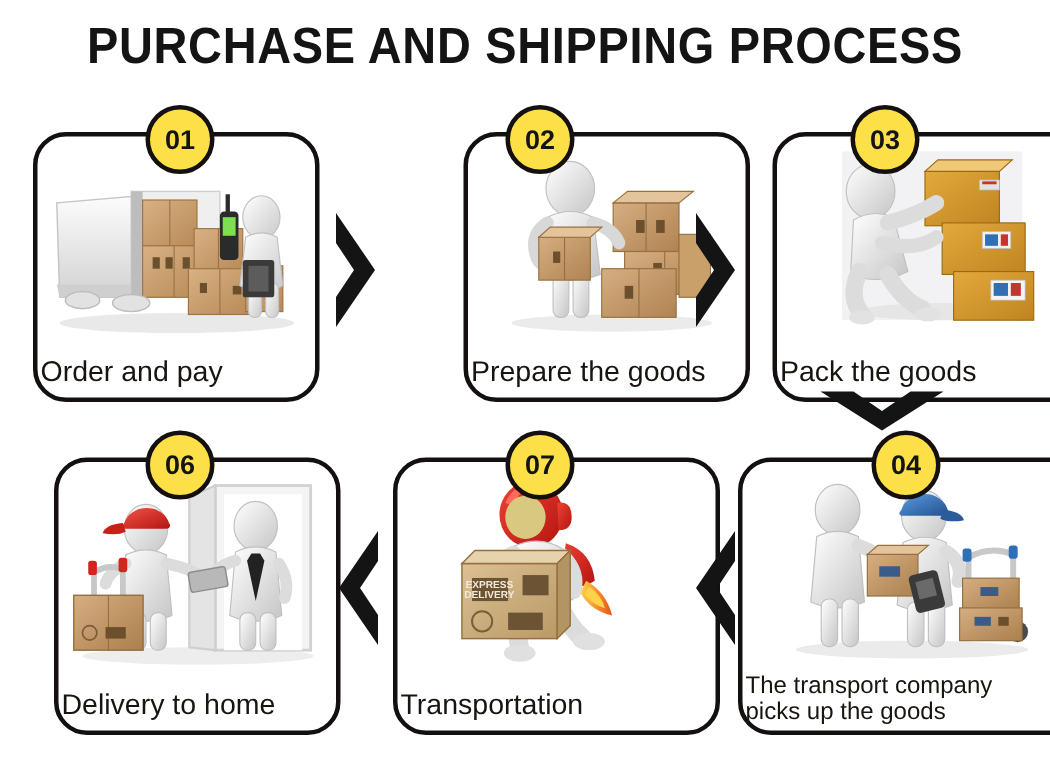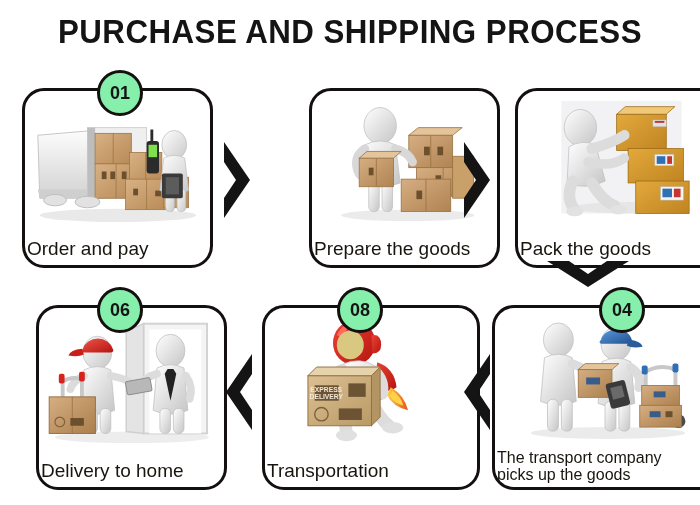--- a/index.html
+++ b/index.html
@@ -61,21 +61,21 @@
     font-size: 16px;
     line-height: 17px;
     white-space: normal;
     bottom: 4px;
   }
   .badge {
     position: absolute;
     width: 40px; height: 40px;
     border: 3px solid #14100f;
     border-radius: 50%;
-    background: #86efac;
+    background: #fde047;
     display: flex;
     align-items: center;
     justify-content: center;
     font-family: "Liberation Sans", sans-serif;
     font-weight: bold;
     font-size: 18px;
     color: #141414;
     z-index: 5;
   }
   .arrow { position: absolute; z-index: 3; }
@@ -187,20 +187,23 @@
         <path d="M82 52 q14 4 18 14" fill="none" stroke="#d8d8d8" stroke-width="9" stroke-linecap="round"></path>
 
         <rect x="44" y="62" width="36" height="30" fill="url(#g2box)" stroke="#96703f" stroke-width="0.8"></rect>
         <line x1="62" y1="62" x2="62" y2="92" stroke="#96703f" stroke-width="0.8"></line>
         <rect x="54" y="72" width="5" height="8" fill="#6c4f2c"></rect>
         <path d="M44 62 l8 -7 l36 0 l-8 7 Z" fill="#e4c49a" stroke="#96703f" stroke-width="0.8"></path>
       </svg>
     </div>
     <div class="card-label">Prepare the goods</div>
   </div>
+  <div class="badge" style="left:337px; top:70px;">
+    <span>02</span>
+  </div>
 
   <div class="card" style="left:492px; top:88px; width:210px; height:180px;margin-left:23px;">
     <div class="card-art">
       <svg viewBox="0 0 183 130" preserveAspectRatio="xMidYMid meet">
         <defs>
           <linearGradient id="g3box" x1="0" y1="0" x2="1" y2="1">
             <stop offset="0%" stop-color="#e3a93c"></stop>
               <stop offset="100%" stop-color="#bf8421"></stop>
           </linearGradient>
           <linearGradient id="g3fig" x1="0" y1="0" x2="1" y2="1">
@@ -229,20 +232,23 @@
         <path d="M62 52 q22 -6 34 -14" fill="none" stroke="#dcdcdc" stroke-width="11" stroke-linecap="round"></path>
         <path d="M58 66 q24 6 38 -4" fill="none" stroke="#dcdcdc" stroke-width="10" stroke-linecap="round"></path>
         <path d="M42 86 q-8 18 2 30" fill="none" stroke="#dcdcdc" stroke-width="12" stroke-linecap="round"></path>
         <path d="M62 88 q10 18 24 24" fill="none" stroke="#dcdcdc" stroke-width="12" stroke-linecap="round"></path>
         <ellipse cx="44" cy="118" rx="9" ry="5" fill="#e2e2e2"></ellipse>
         <ellipse cx="90" cy="116" rx="9" ry="5" fill="#e2e2e2"></ellipse>
       </svg>
     </div>
     <div class="card-label">Pack the goods</div>
   </div>
+  <div class="badge" style="left:567px; top:70px;">
+    <span>03</span>
+  </div>
 
   <div class="card" style="left:492px; top:305px; width:231px; height:185px;">
     <div class="card-art" style="bottom:46px;">
       <svg viewBox="0 0 183 126" preserveAspectRatio="xMidYMid meet">
         <defs>
           <linearGradient id="g4box" x1="0" y1="0" x2="1" y2="1">
             <stop offset="0%" stop-color="#d6ae82"></stop>
               <stop offset="100%" stop-color="#ab7f4d"></stop>
           </linearGradient>
           <linearGradient id="g4fig" x1="0" y1="0" x2="1" y2="1">
@@ -290,21 +296,21 @@
         <rect x="124" y="90" width="42" height="22" fill="url(#g4box)" stroke="#96703f" stroke-width="0.8"></rect>
         <rect x="134" y="96" width="11" height="6" fill="#3a5c8a"></rect>
         <rect x="150" y="96" width="7" height="6" fill="#6c4f2c"></rect>
       </svg>
     </div>
     <div class="card-label two-line">
       <div>The transport company</div>
       <div>picks up the goods</div>
     </div>
   </div>
-  <div class="badge" style="left:599px; top:287px;">
+  <div class="badge" style="left:581px; top:287px;">
     <span>04</span>
   </div>
 
   <div class="card" style="left:262px; top:305px; width:218px; height:185px;">
     <div class="card-art">
       <svg viewBox="0 0 183 134" preserveAspectRatio="xMidYMid meet">
         <defs>
           <linearGradient id="g5box" x1="0" y1="0" x2="1" y2="1">
             <stop offset="0%" stop-color="#dcc093"></stop>
               <stop offset="100%" stop-color="#b99a66"></stop>
@@ -350,21 +356,21 @@
         <text x="45" y="79" font-family="Liberation Sans, sans-serif" font-size="7" font-weight="bold" fill="#f2e9d8" text-anchor="middle">EXPRESS</text>
         <text x="45" y="86" font-family="Liberation Sans, sans-serif" font-size="7" font-weight="bold" fill="#f2e9d8" text-anchor="middle">DELIVERY</text>
         <rect x="68" y="70" width="18" height="14" fill="#6b5334"></rect>
         <circle cx="40" cy="102" r="7" fill="none" stroke="#7a5f3a" stroke-width="1.4"></circle>
         <rect x="58" y="96" width="24" height="12" fill="#6b5334"></rect>
       </svg>
     </div>
     <div class="card-label">Transportation</div>
   </div>
   <div class="badge" style="left:337px; top:287px;">
-    <span>08</span>
+    <span>07</span>
   </div>
 
   <div class="card" style="left:22px; top:305px; width:191px; height:185px;margin-left:14px;">
     <div class="card-art">
       <svg viewBox="0 0 183 134" preserveAspectRatio="xMidYMid meet">
         <defs>
           <linearGradient id="g6box" x1="0" y1="0" x2="1" y2="1">
             <stop offset="0%" stop-color="#d6ae82"></stop>
               <stop offset="100%" stop-color="#ab7f4d"></stop>
           </linearGradient>

